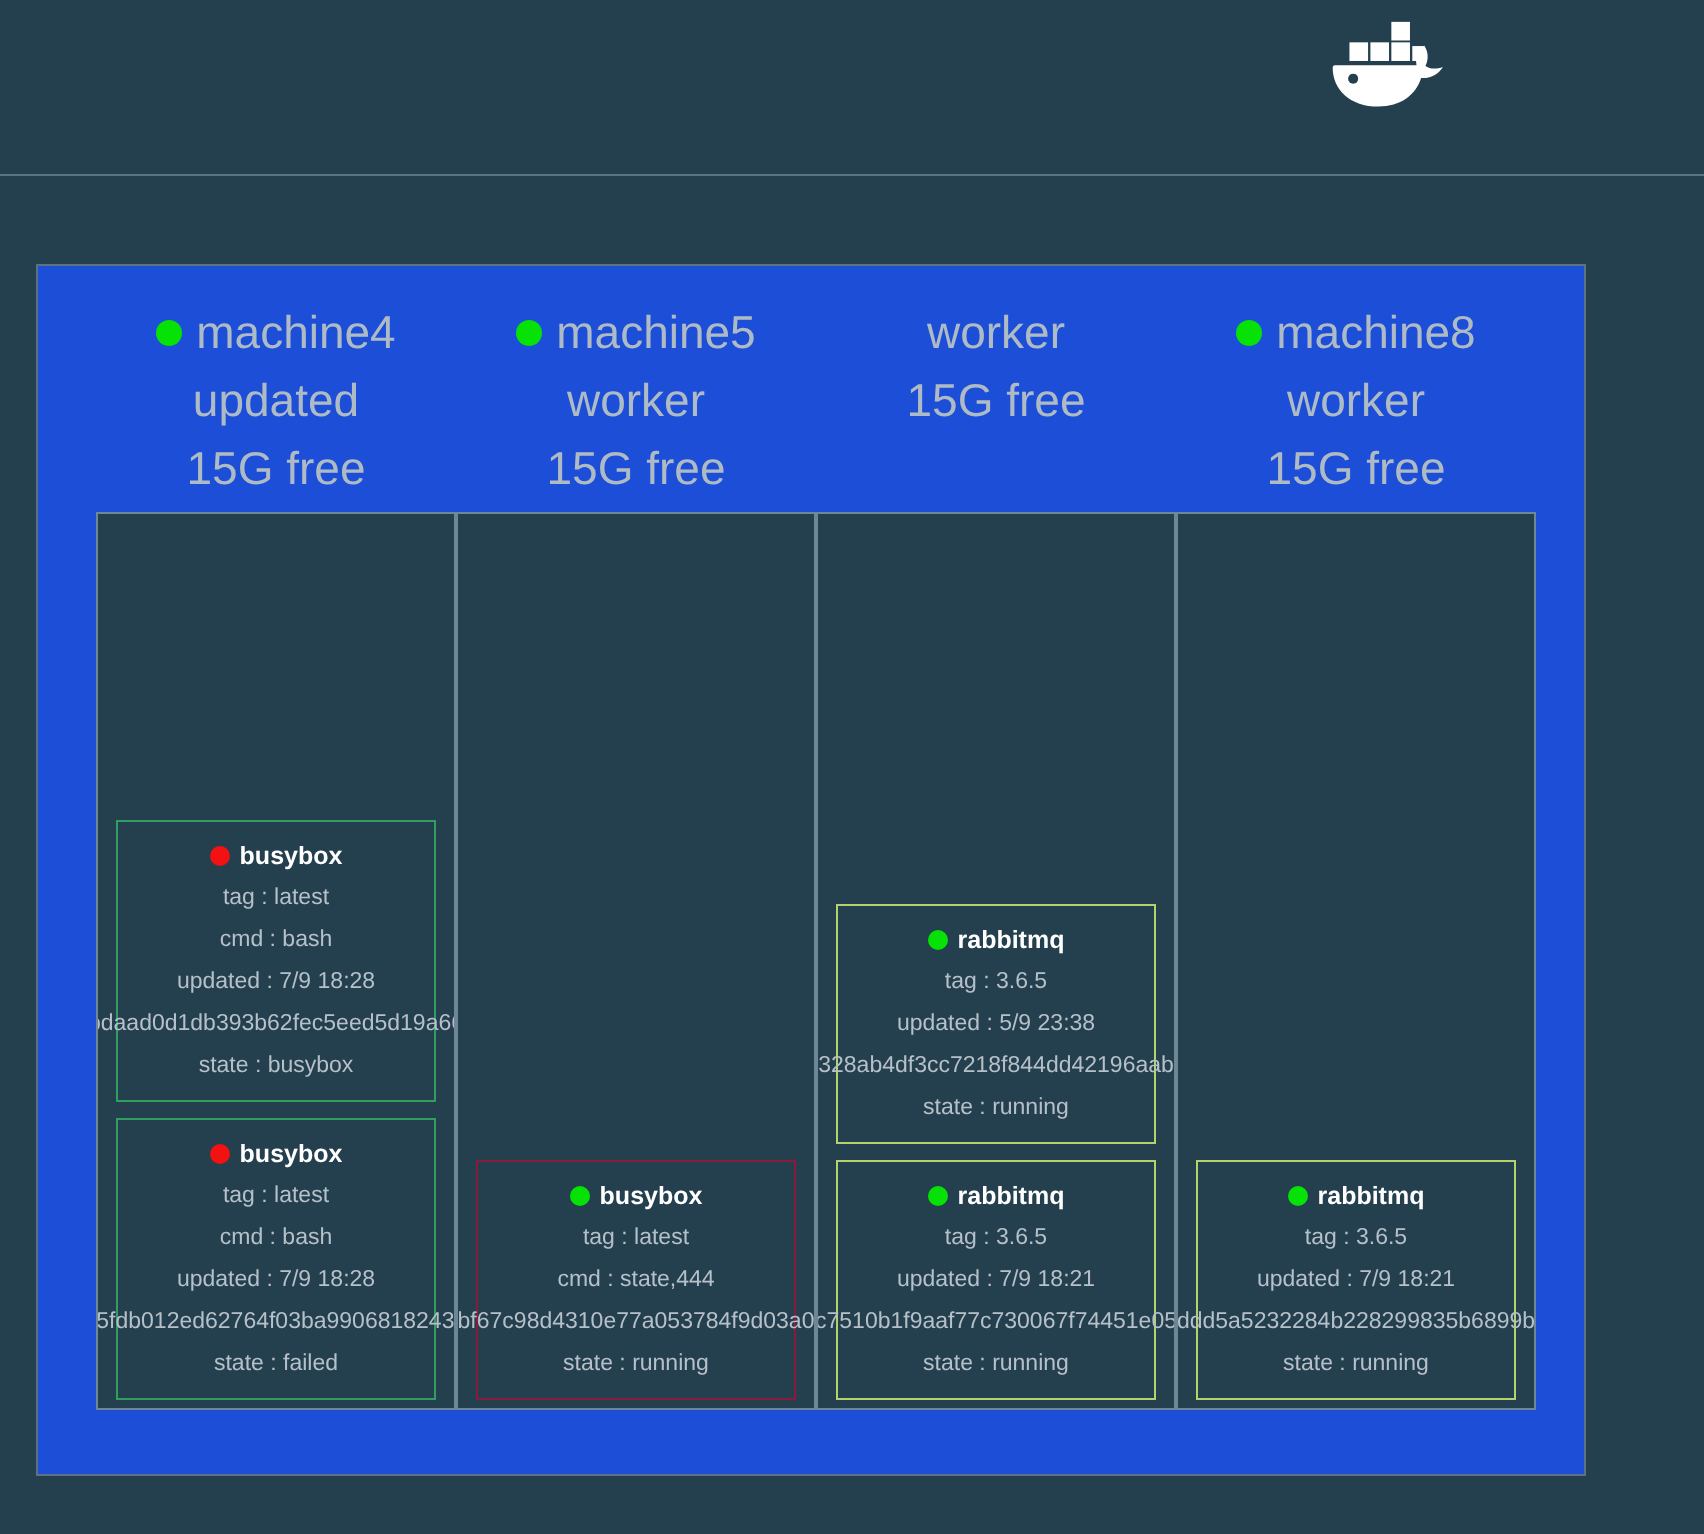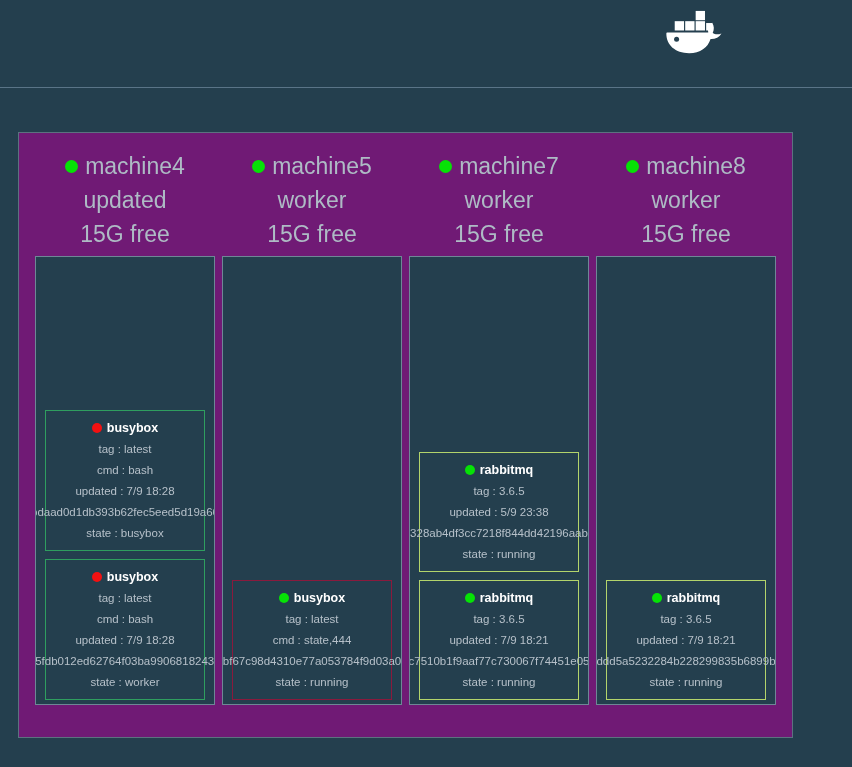--- a/index.html
+++ b/index.html
@@ -17,26 +17,26 @@
     border-bottom:1px solid #5a7487;
   }
   .logo{
     position:absolute;left:664px;top:10px;width:68px;height:54px;
   }
 
   
   .panel{
     position:absolute;left:18px;top:132px;
     width:775px;height:606px;
-    background:#701a75;
+    background:#1d4ed8;
     border:1px solid #5c7280;
     box-sizing:border-box;
     display:flex;
     justify-content:space-between;
-    padding:0 16px;
+    padding:0 29px;
   }
 
   .node-col{width:180px;display:flex;flex-direction:column;}
 
   .node-head{
     height:123px;box-sizing:border-box;
     padding-top:16px;
     text-align:center;
     color:#aebbc5;
     font-size:23px;
@@ -116,21 +116,21 @@
         <div>state : busybox</div>
       </div>
       <div class="card" style="border-color:#2f9e5f">
         <div class="card-title"><span class="card-dot" style="background:#f31111"></span><span>busybox</span></div>
         <div>tag : latest</div>
         <div>cmd : bash</div>
         <div>updated : 7/9 18:28</div>
         <div class="card-hash">
             <span>c5fdb012ed62764f03ba99068182430</span>
           </div>
-        <div>state : worker</div>
+        <div>state : failed</div>
       </div>
     </div>
   </div>
 
   <div class="node-col">
     <div class="node-head">
       <div><span class="node-dot" style="background:#06e206"></span><span>machine5</span></div>
       <div>worker</div>
       <div>15G free</div>
     </div>
@@ -142,21 +142,20 @@
         <div class="card-hash">
             <span>2bf67c98d4310e77a053784f9d03a04</span>
           </div>
         <div>state : running</div>
       </div>
     </div>
   </div>
 
   <div class="node-col">
     <div class="node-head">
-      <div><span class="node-dot" style="background:#06e206"></span><span>machine7</span></div>
       <div>worker</div>
       <div>15G free</div>
     </div>
     <div class="node-box">
       <div class="card" style="border-color:#b3d46b">
         <div class="card-title"><span class="card-dot" style="background:#06e206"></span><span>rabbitmq</span></div>
         <div>tag : 3.6.5</div>
         <div>updated : 5/9 23:38</div>
         <div class="card-hash">
             <span>9328ab4df3cc7218f844dd42196aab7</span>

